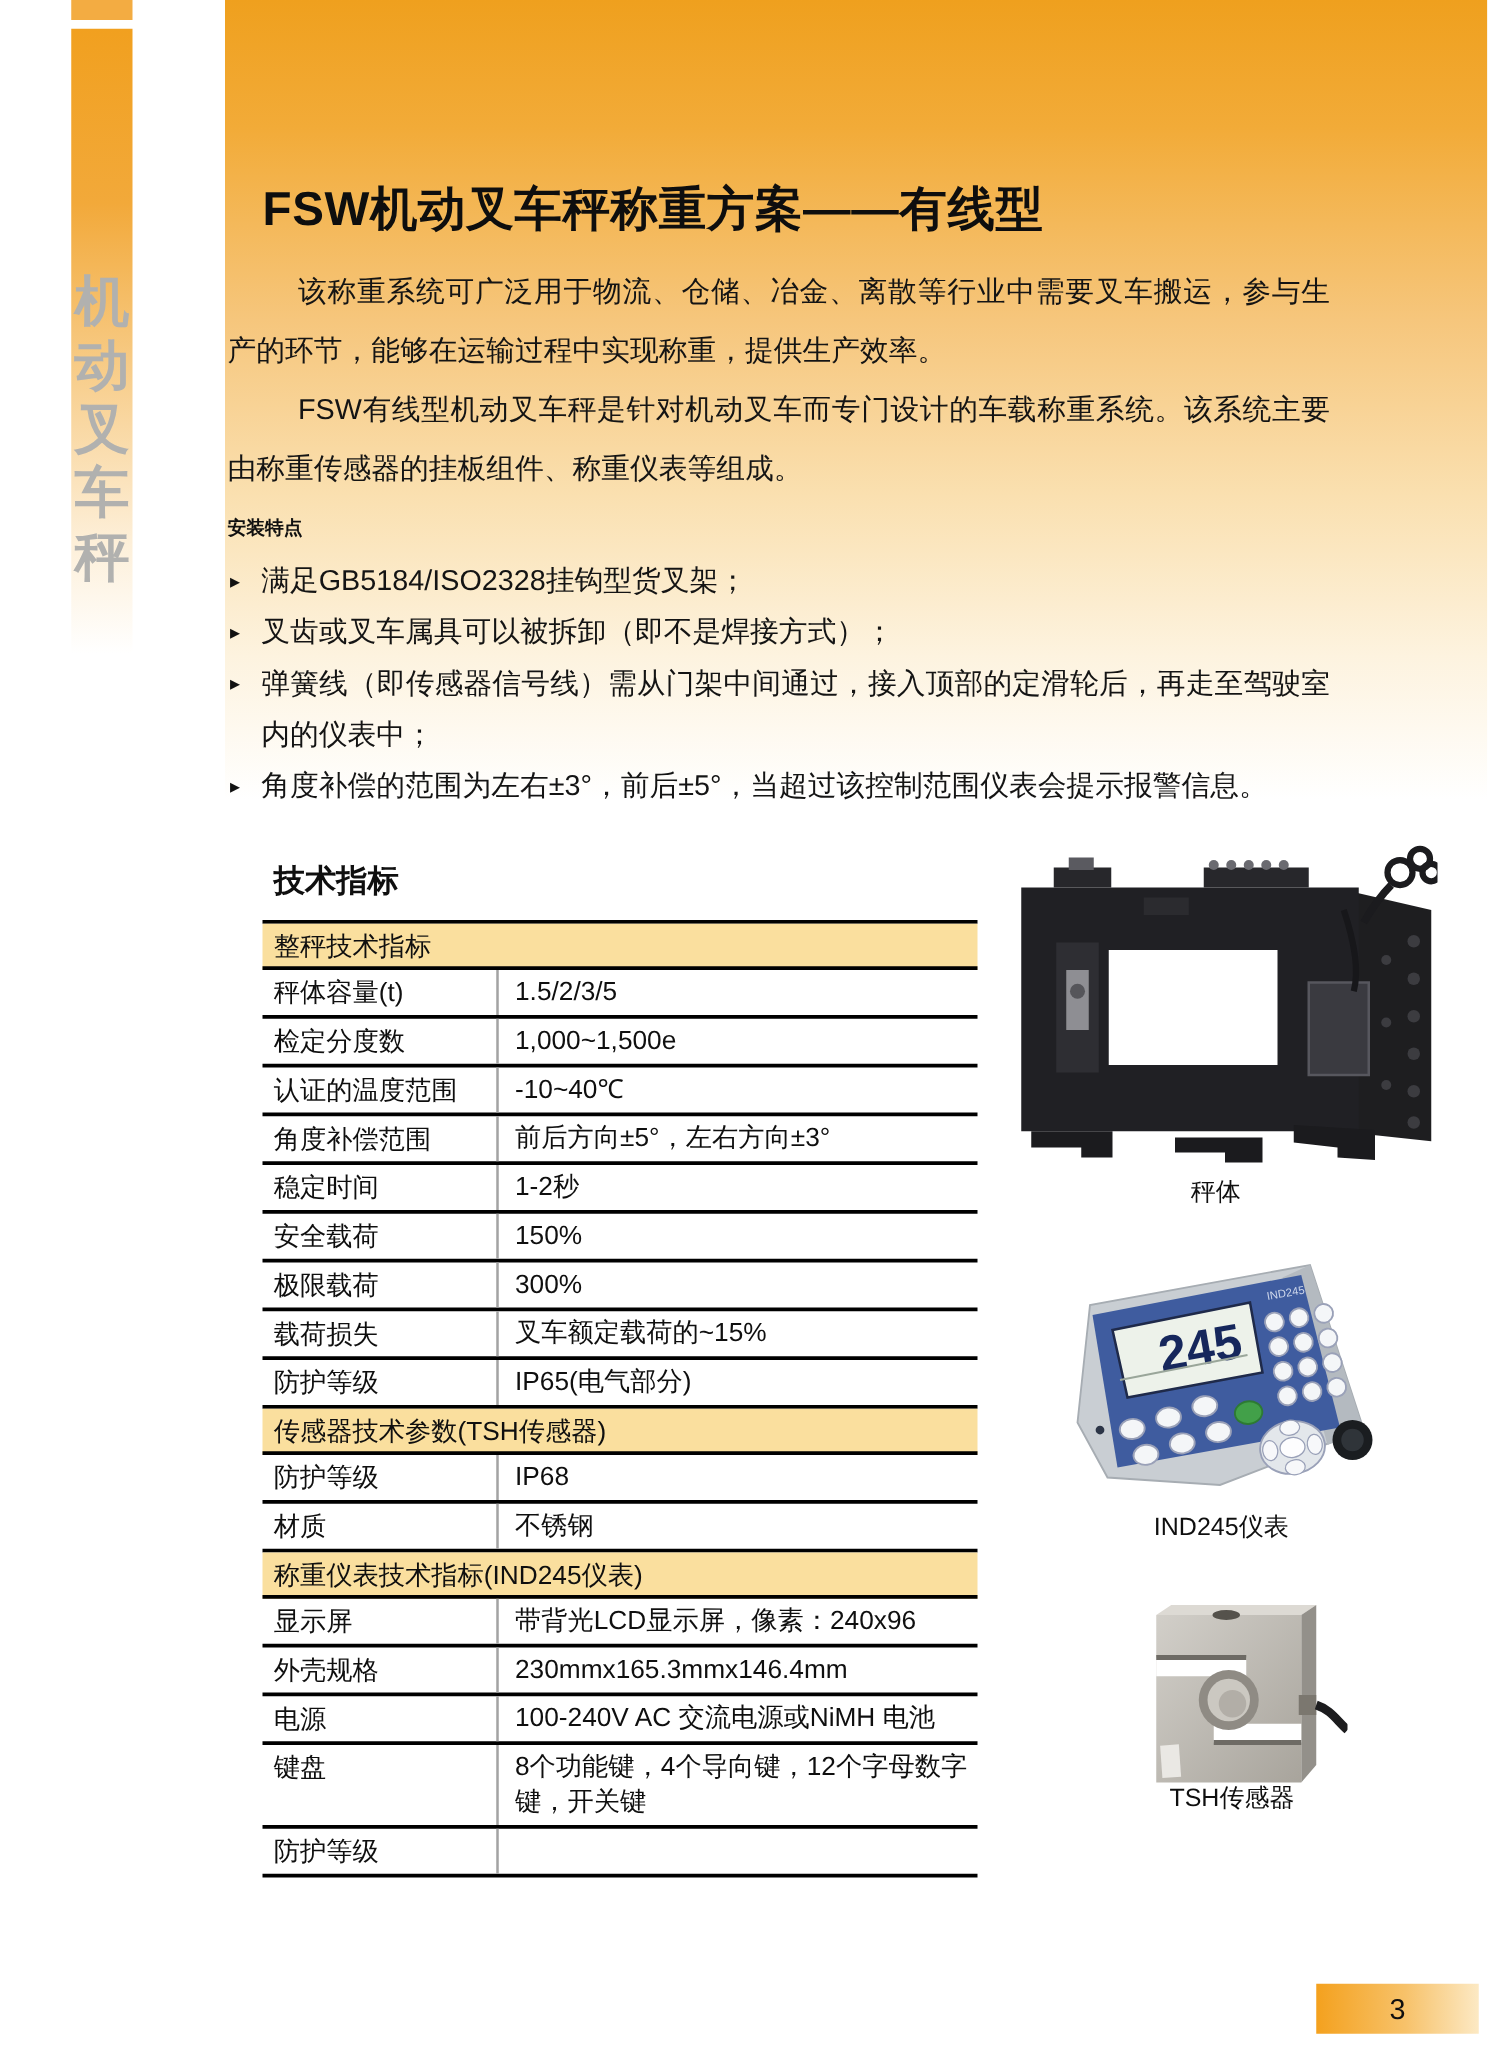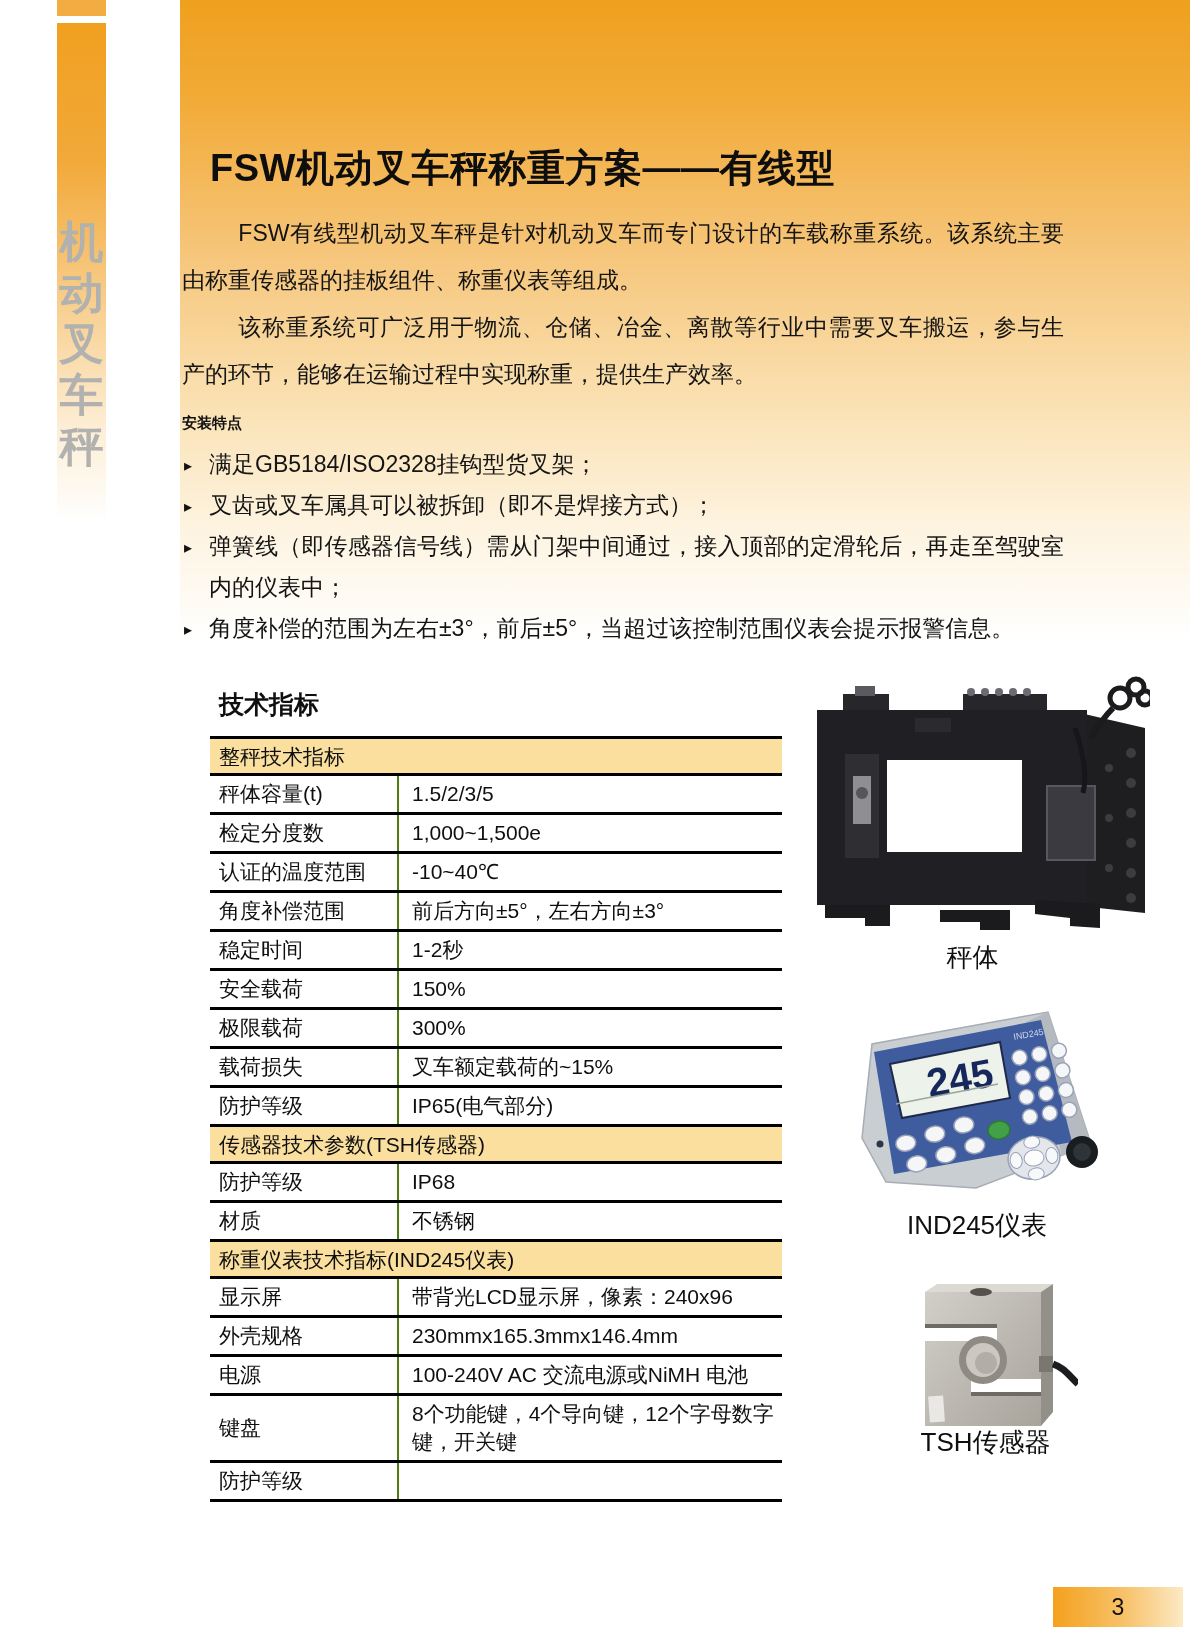--- a/index.html
+++ b/index.html
@@ -30,30 +30,30 @@
 
   .specs-heading { position:absolute; left:219px; top:688px; margin:0; font-size:25px; font-weight:bold; color:#0f0f0f; }
 
   
   .spec-table { position:absolute; left:210px; top:736px; width:572px; border-top:3px solid #000;
                 font-size:21px; color:#0f0f0f; box-sizing:border-box; }
   .s-row { border-bottom:3px solid #000; }
   .s-section { background:var(--c-table_band,#FADF9E); min-height:30px; display:flex; align-items:flex-end;
                padding:2px 0 2px 9px; }
   .s-data { display:flex; align-items:stretch; min-height:36px; }
-  .s-label { flex:0 0 189px; width:189px; box-sizing:border-box; border-right:2px solid #4d7c0f;
-             display:flex; align-items:center; padding:4px 4px 4px 9px; }
+  .s-label { flex:0 0 189px; width:189px; box-sizing:border-box; border-right:2px solid #a3a3a3;
+             display:flex; align-items:flex-start; padding:4px 4px 4px 9px; }
   .s-value { flex:1; display:flex; align-items:center; padding:4px 4px 4px 13px; line-height:28px; }
 
   
   .fig { position:absolute; }
   .fig-scale { left:795px; top:668px; width:355px; height:272px; }
   .fig-ind   { left:848px; top:992px; width:258px; height:205px; }
   .fig-tsh   { left:893px; top:1280px; width:185px; height:160px; }
-  .caption { position:absolute; font-size:26px; color:#0f0f0f; text-align:center; }
+  .caption { position:absolute; font-size:20px; color:#0f0f0f; text-align:center; }
   .cap-scale { left:795px; top:940px; width:355px; }
   .cap-ind   { left:848px; top:1208px; width:258px; }
   .cap-tsh   { left:893px; top:1425px; width:185px; }
 
   
   .footer-bar { position:absolute; left:1053px; top:1587px; width:130px; height:40px;
                 background:linear-gradient(90deg,#F4A11E 0%,#F7C26A 55%,#FCE9C4 100%);
                 display:flex; align-items:center; justify-content:center; font-size:23px; color:#0f0f0f; }
 </style>
 </head>
@@ -70,22 +70,22 @@
         <div class="v-char">动</div>
         <div class="v-char">叉</div>
         <div class="v-char">车</div>
         <div class="v-char">秤</div>
       </div>
   </div>
 
   <h1 class="title">FSW机动叉车秤称重方案——有线型</h1>
 
   <div class="content">
+    <p class="para">该称重系统可广泛用于物流、仓储、冶金、离散等行业中需要叉车搬运，参与生产的环节，能够在运输过程中实现称重，提供生产效率。</p>
     <p class="para">FSW有线型机动叉车秤是针对机动叉车而专门设计的车载称重系统。该系统主要由称重传感器的挂板组件、称重仪表等组成。</p>
-    <p class="para">该称重系统可广泛用于物流、仓储、冶金、离散等行业中需要叉车搬运，参与生产的环节，能够在运输过程中实现称重，提供生产效率。</p>
     <h2 class="features-heading">安装特点</h2>
     <ul class="feature-list">
         <li class="feature-item"><span class="bullet-marker">▸</span><span class="feature-text">满足GB5184/ISO2328挂钩型货叉架；</span></li>
         <li class="feature-item"><span class="bullet-marker">▸</span><span class="feature-text">叉齿或叉车属具可以被拆卸（即不是焊接方式）；</span></li>
         <li class="feature-item"><span class="bullet-marker">▸</span><span class="feature-text">弹簧线（即传感器信号线）需从门架中间通过，接入顶部的定滑轮后，再走至驾驶室内的仪表中；</span></li>
         <li class="feature-item"><span class="bullet-marker">▸</span><span class="feature-text">角度补偿的范围为左右±3°，前后±5°，当超过该控制范围仪表会提示报警信息。</span></li>
       </ul>
   </div>
 
   <h3 class="specs-heading">技术指标</h3>

